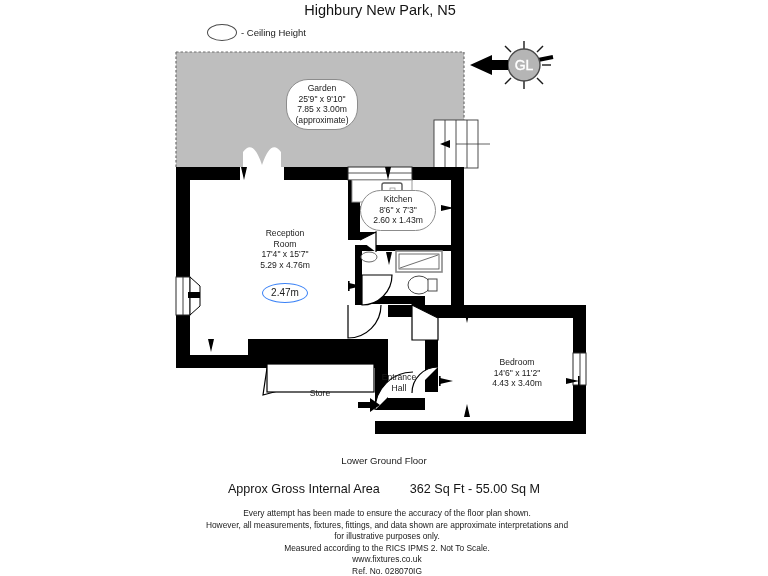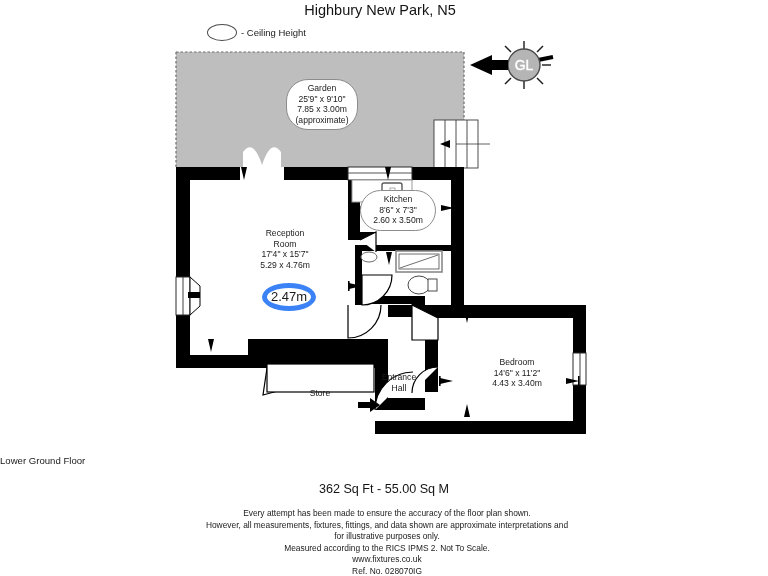--- a/index.html
+++ b/index.html
@@ -61,34 +61,34 @@
   }
   .boxed {
     background: #ffffff;
     border: 1px solid #8c8c8c;
     padding: 3px 6px 4px 6px;
   }
   .ceil-badge {
     position: absolute;
     width: 44px;
     height: 18px;
-    border: 5px solid #3b82f6;
+    border: 1px solid #3b82f6;
     border-radius: 50%;
     background: #fff;
-    font-size: 13px;
+    font-size: 10px;
     line-height: 18px;
     text-align: center;
     color: #1a1a1a;
   }
   #floor-caption {
     position: absolute;
     top: 455px;
     left: 0;
     width: 768px;
-    text-align: left;
+    text-align: center;
     font-size: 9.6px;
     color: #1a1a1a;
   }
   #area-row {
     position: absolute;
     top: 482px;
     left: 0;
     width: 768px;
     display: flex;
     justify-content: center;
@@ -279,21 +279,21 @@
 <div class="room-label boxed" style="top:79px; left:286px; width:58px;">
   <div>Garden</div>
   <div>25'9" x 9'10"</div>
   <div>7.85 x 3.00m</div>
   <div>(approximate)</div>
 </div>
 
 <div class="room-label boxed" style="top:190px; left:360px; width:62px;">
   <div>Kitchen</div>
   <div>8'6" x 7'3"</div>
-  <div>2.60 x 3.50m</div>
+  <div>2.60 x 1.43m</div>
 </div>
 
 <div class="room-label" style="top:228px; left:232px; width:106px;">
   <div>Reception</div>
   <div>Room</div>
   <div>17'4" x 15'7"</div>
   <div>5.29 x 4.76m</div>
 </div>
 
 <div class="ceil-badge" style="top:283px; left:262px;">2.47m</div>
@@ -307,20 +307,21 @@
 <div class="room-label" style="top:388px; left:270px; width:100px;">Store</div>
 
 <div class="room-label" style="top:372px; left:368px; width:62px;">
   <div>Entrance</div>
   <div>Hall</div>
 </div>
 
 <div id="floor-caption">Lower Ground Floor</div>
 
 <div id="area-row">
+  <span>Approx Gross Internal Area</span>
   <span>362 Sq Ft  -  55.00 Sq M</span>
 </div>
 
 <div id="disclaimer">
   <div>Every attempt has been made to ensure the accuracy of the floor plan shown.</div>
   <div>However, all measurements, fixtures, fittings, and data shown are approximate interpretations and</div>
   <div>for illustrative purposes only.</div>
   <div>Measured according to the RICS IPMS 2. Not To Scale.</div>
   <div>www.fixtures.co.uk</div>
   <div>Ref. No. 028070IG</div>

